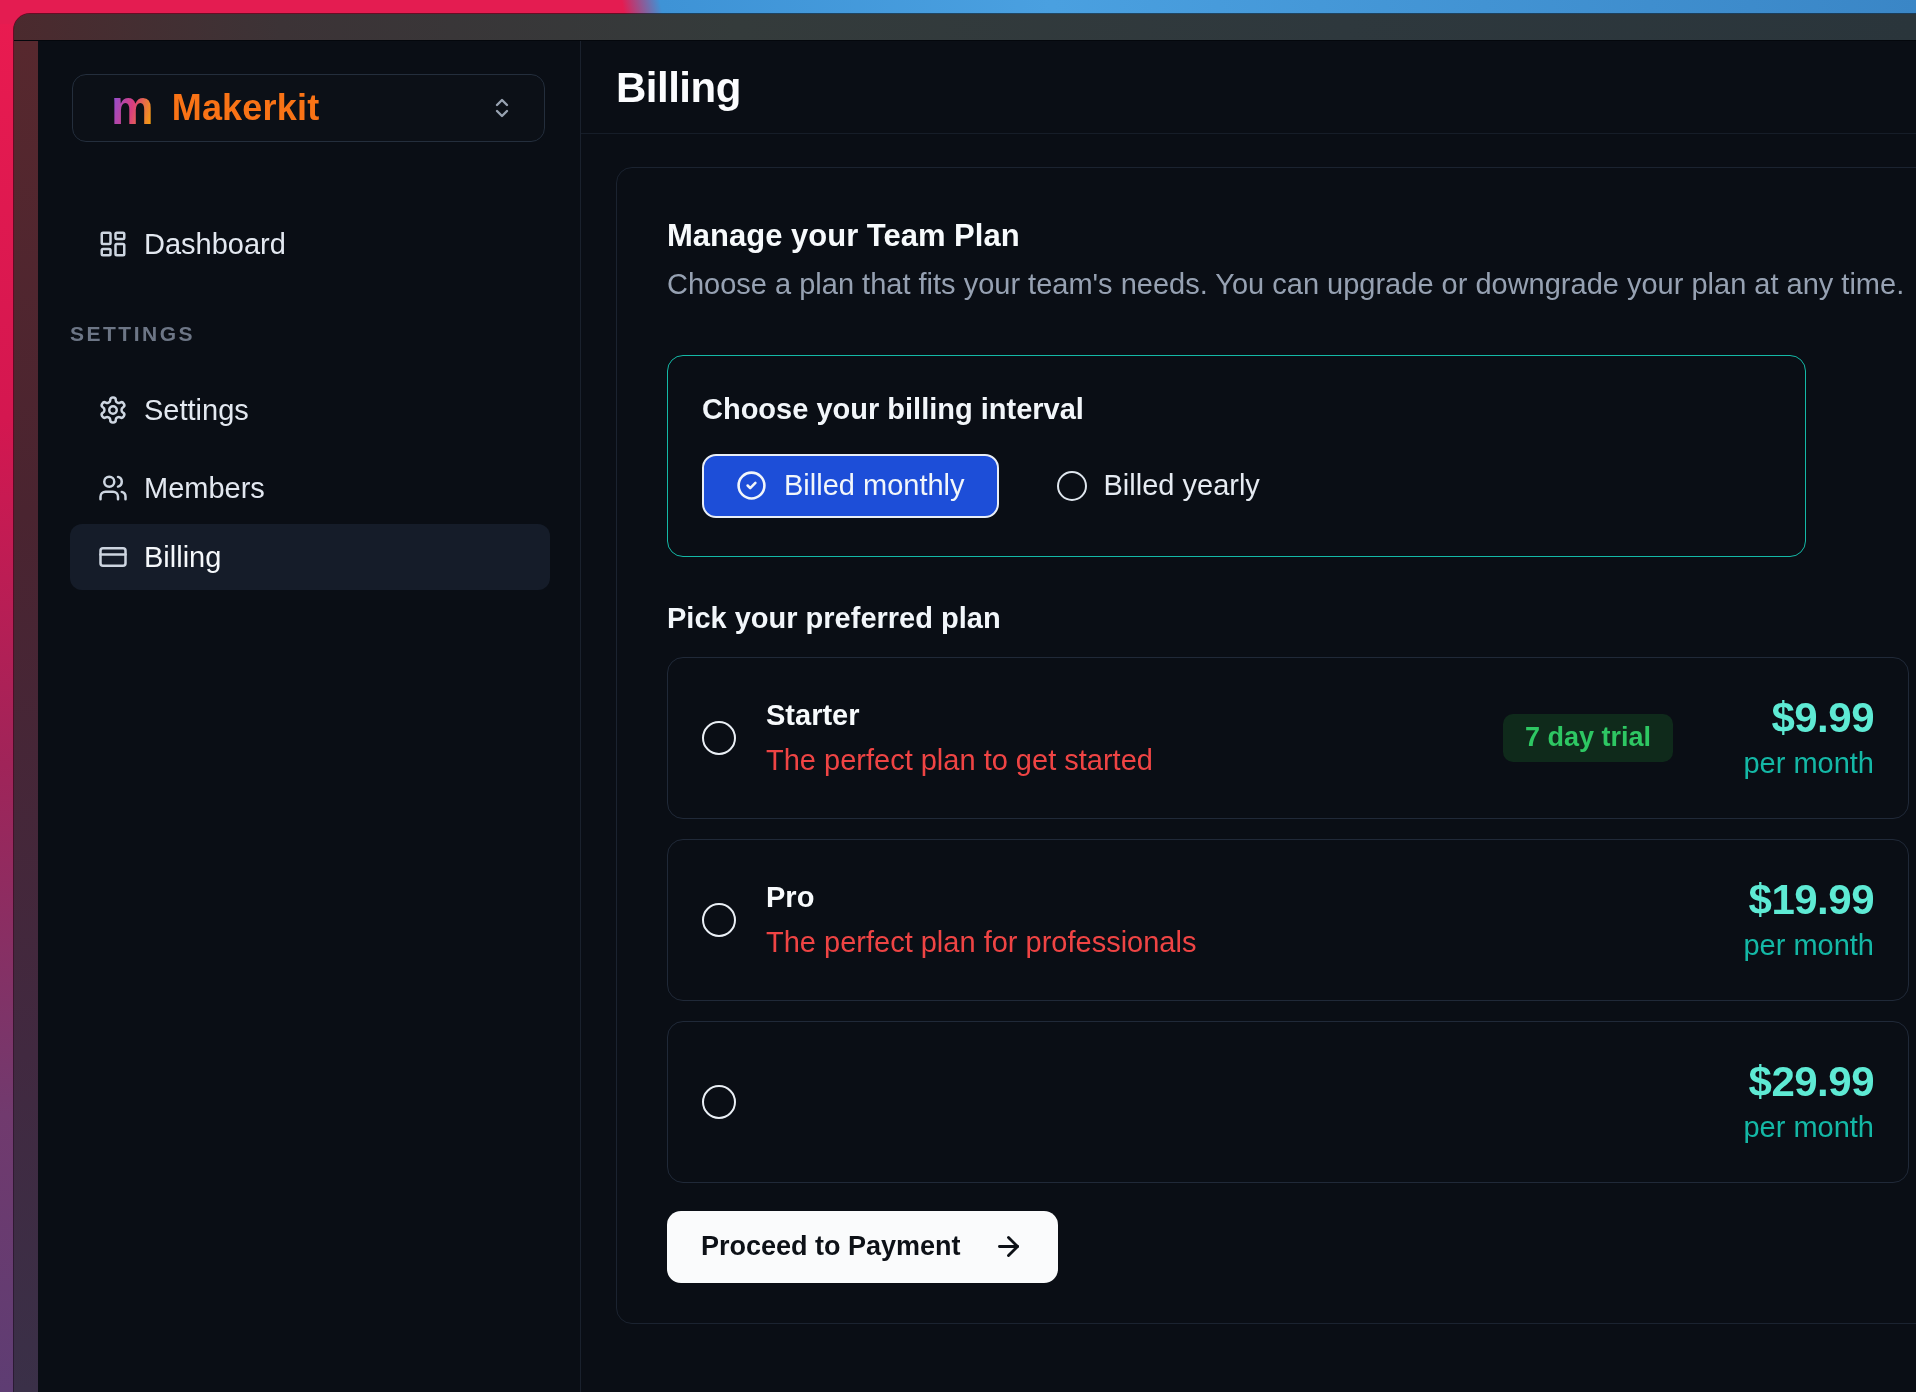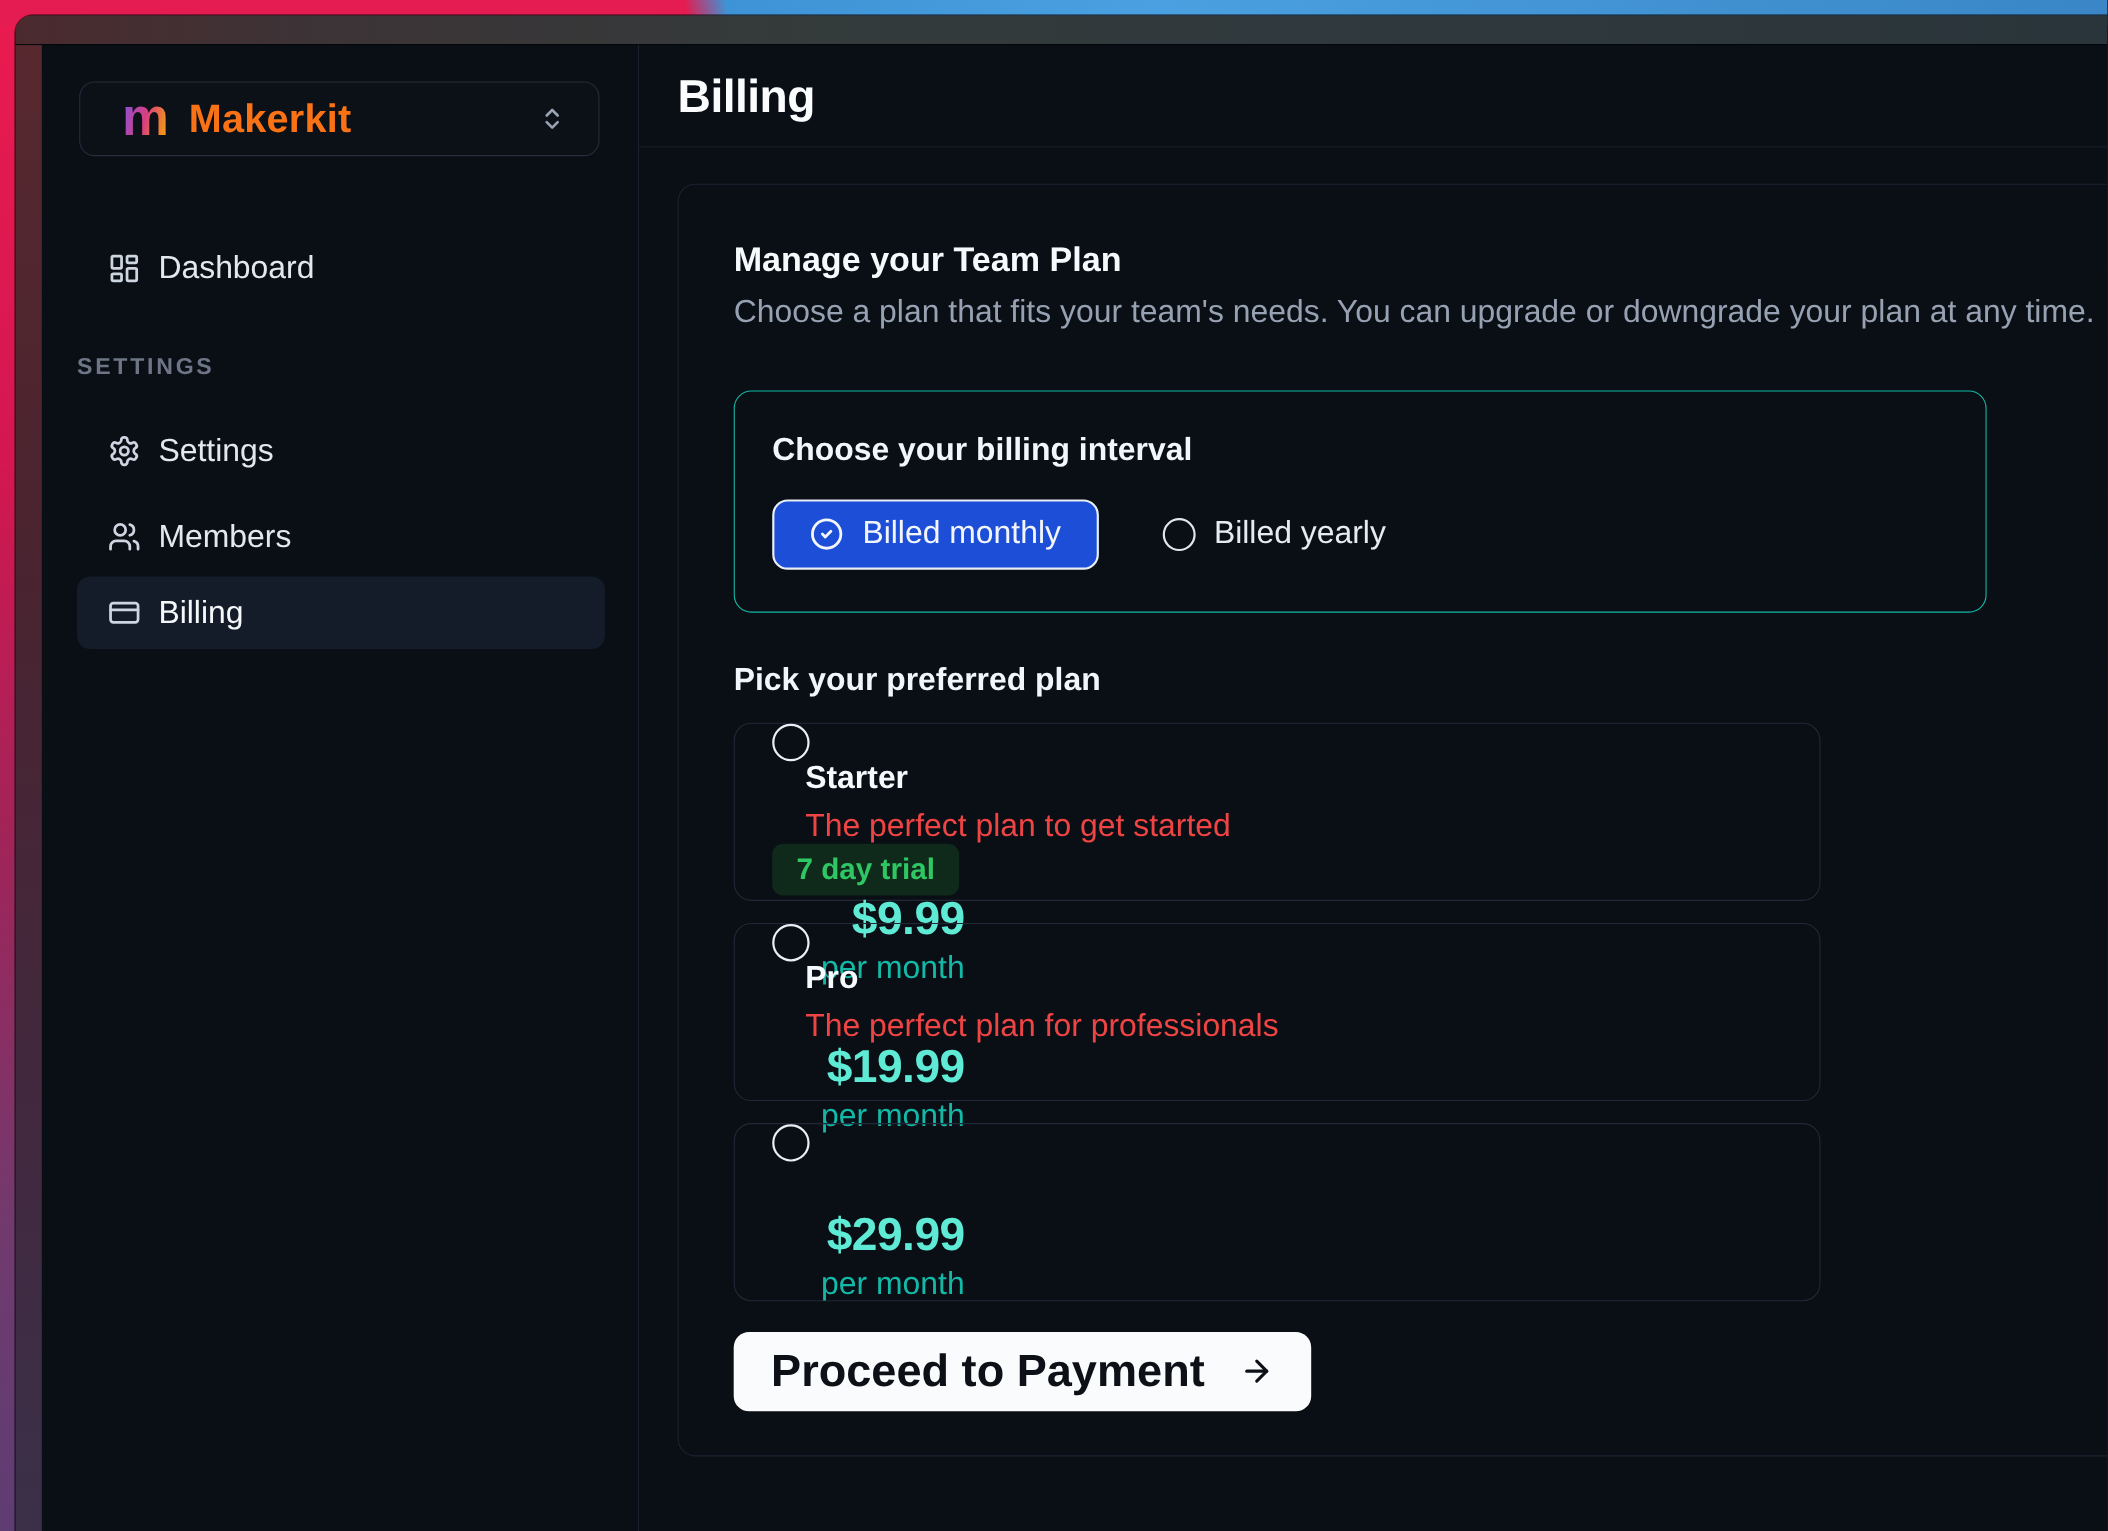--- a/index.html
+++ b/index.html
@@ -80,40 +80,40 @@
     color:#f2f6fa; font-size:29px; cursor:pointer;
     font-family:"Liberation Sans", sans-serif;
   }
   .check-circle { width:31px; height:31px; color:#f2f6fa; flex:none; }
   .interval-yearly { display:inline-flex; align-items:center; gap:17px; color:#e6ebf2; font-size:29px; cursor:pointer; }
   .radio-circle { width:30px; height:30px; border:2.5px solid #dfe6ee; border-radius:50%; flex:none; }
 
   .pick-label { margin-top:46px; font-size:29px; font-weight:600; color:#f2f6fa; line-height:1.1; }
   .plans { margin-top:22px; display:flex; flex-direction:column; gap:20px; }
   .plan-row {
-    width:988px; height:162px; border:1px solid #202938; border-radius:16px;
-    display:flex; align-items:flex-start; padding:0 34px; cursor:pointer;flex-direction:column;
+    width:1242px; height:162px; border:1px solid #202938; border-radius:16px;
+    display:flex; align-items:center; padding:0 34px; cursor:pointer;
   }
   .plan-radio { width:34px; height:34px; border:2.5px solid #eaeff5; border-radius:50%; flex:none; }
   .plan-text { margin-left:30px; display:flex; flex-direction:column; gap:14px; }
   .plan-name { font-size:29px; font-weight:700; color:#f7fafc; line-height:1.05; }
   .plan-desc { font-size:29px; color:#ef4444; line-height:1.05; }
   .plan-spacer { flex:1; }
   .plan-badge {
     background:#0f2a1b; color:#2ec763; font-size:27px; font-weight:700;
     padding:9px 22px; border-radius:10px; margin-right:26px; flex:none; line-height:1.1;
   }
   .plan-price-col { min-width:175px; text-align:right; display:flex; flex-direction:column; gap:10px; }
   .plan-price { font-size:42px; font-weight:700; color:#5eead4; letter-spacing:-.5px; line-height:1; }
   .plan-period { font-size:29px; color:#14b8a6; line-height:1; }
 
   .cta-button {
     margin-top:28px; display:inline-flex; align-items:center; gap:32px;
     height:72px; padding:0 34px; background:#fafbfc; color:#0d1117;
-    border:none; border-radius:14px; font-size:41px; font-weight:600;
+    border:none; border-radius:14px; font-size:27px; font-weight:600;
     width:fit-content; cursor:pointer; font-family:"Liberation Sans", sans-serif;
   }
   .arrow-icon { width:31px; height:31px; color:#0d1117; }
   svg { display:block; }
 </style>
 </head>
 <body>
 
 <div class="stage">
   <div class="wallpaper-top"></div>

